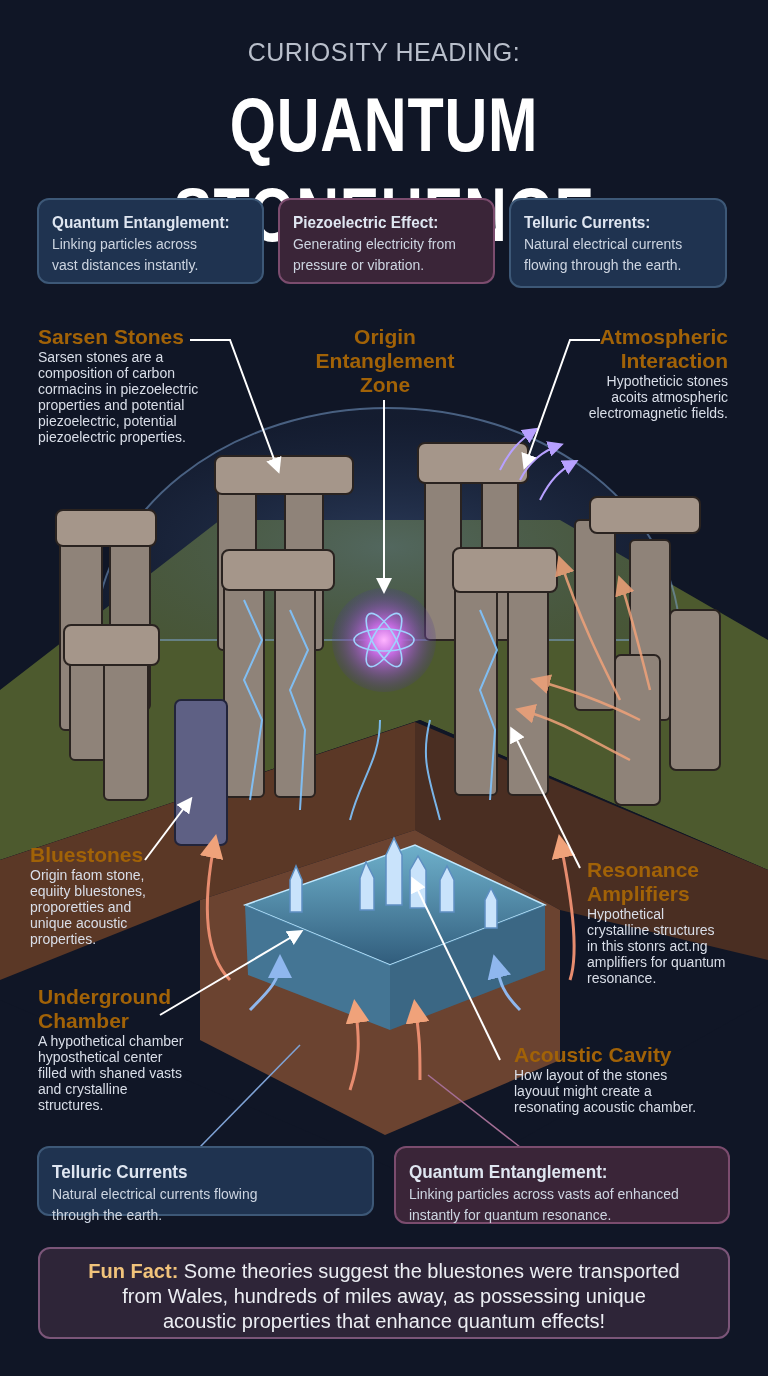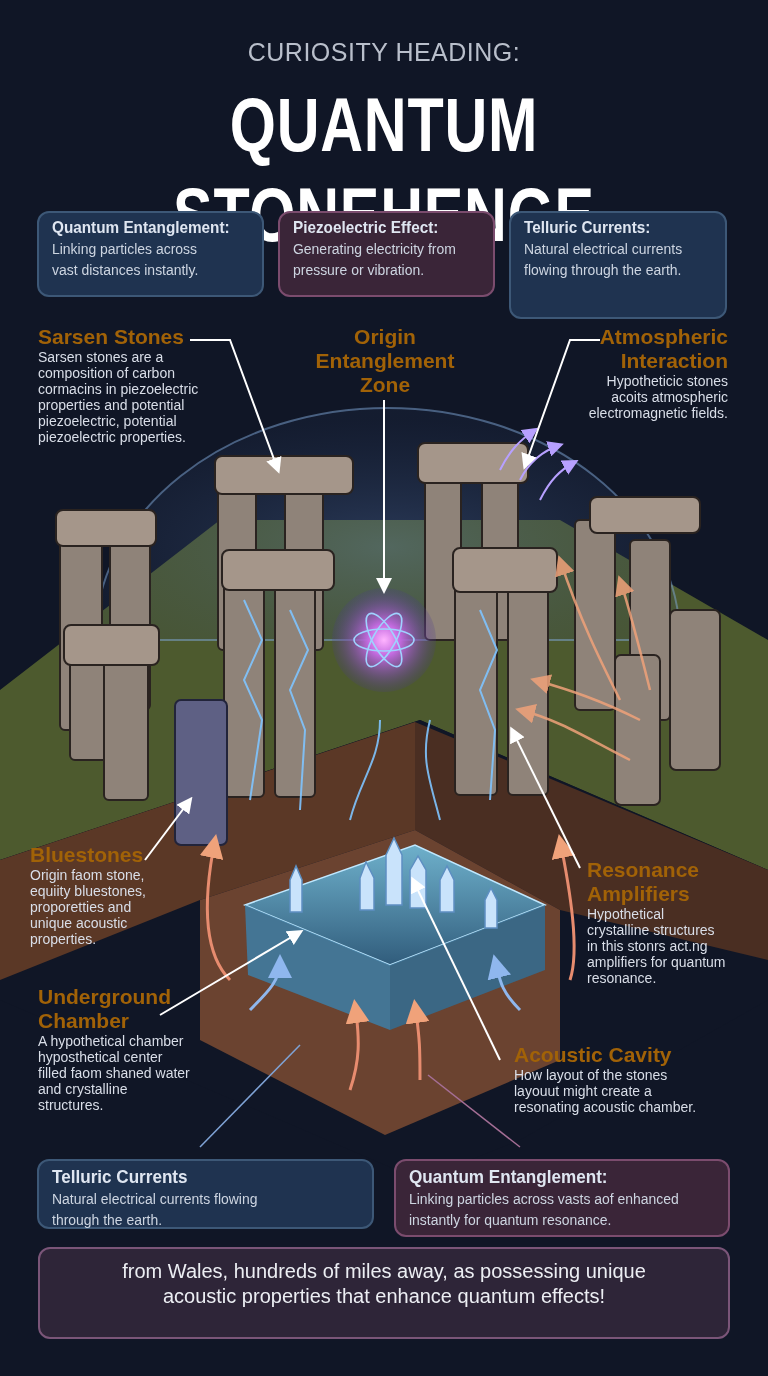--- a/index.html
+++ b/index.html
@@ -4,21 +4,21 @@
 <style>
   html, body { margin:0; padding:0; }
   body { width:768px; height:1376px; background:#101626; overflow:hidden; position:relative;
          font-family:"Liberation Sans", "DejaVu Sans", sans-serif; color:#eef1f6; }
   .abs { position:absolute; }
   .kicker { left:0; width:768px; top:38px; text-align:center; font-size:25px; color:#b9bfcb;
             letter-spacing:0.5px; font-family:"Liberation Sans", sans-serif; }
   .title { left:0; width:768px; top:80px; text-align:center; font-size:76px; font-weight:bold; color:#ffffff;
            font-family:"Liberation Sans", sans-serif; transform:scaleX(0.78); transform-origin:center;
            letter-spacing:1px; line-height:90px; }
-  .card { border-radius:12px; padding:5px 13px; box-sizing:border-box;margin-top:13px; }
+  .card { border-radius:12px; padding:13px 13px; box-sizing:border-box; }
   .card.blue { background:#1f3350; border:2px solid #3d5877; }
   .card.plum { background:#3a2538; border:2px solid #7b4c6e; }
   .card .h { font-weight:bold; font-size:17px; color:#dfe6f1; transform:scaleX(0.9); transform-origin:left; white-space:nowrap; }
   .card .b { font-size:15.5px; color:#cdd5e1; line-height:21px; transform:scaleX(0.9); transform-origin:left; white-space:nowrap; }
   .label-h { font-weight:bold; font-size:21px; color:#a16207; line-height:24px; }
   .label-b { font-size:14px; color:#d9dee8; line-height:16px; }
   .right { text-align:right; }
   .center { text-align:center; }
   .funfact { left:38px; top:1247px; width:692px; height:92px; background:#2e2538; border:2px solid #7a5578;
              border-radius:12px; box-sizing:border-box; text-align:center; padding:10px 12px; font-size:20px; line-height:25px; color:#eceef3; }
@@ -33,21 +33,21 @@
 <div class="abs card blue" style="left:37px;top:198px;width:227px;height:86px;">
   <div class="h">Quantum Entanglement:</div>
   <div class="b">Linking particles across</div>
   <div class="b">vast distances instantly.</div>
 </div>
 <div class="abs card plum" style="left:278px;top:198px;width:217px;height:86px;">
   <div class="h">Piezoelectric Effect:</div>
   <div class="b">Generating electricity from</div>
   <div class="b">pressure or vibration.</div>
 </div>
-<div class="abs card blue" style="left:509px;top:198px;width:218px;height:108px;">
+<div class="abs card blue" style="left:509px;top:198px;width:218px;height:90px;">
   <div class="h">Telluric Currents:</div>
   <div class="b">Natural electrical currents</div>
   <div class="b">flowing through the earth.</div>
 </div>
 
 <svg class="abs" style="left:0;top:0;" width="768" height="1376">
   <defs>
     <radialGradient id="dome" cx="50%" cy="60%" r="55%">
       <stop offset="0%" stop-color="#5c7fb8" stop-opacity="0.35"></stop>
       <stop offset="100%" stop-color="#2b3f66" stop-opacity="0.15"></stop>
@@ -210,21 +210,21 @@
   <div class="label-b">proporetties and</div>
   <div class="label-b">unique acoustic</div>
   <div class="label-b">properties.</div>
 </div>
 
 <div class="abs" style="left:38px;top:985px;width:180px;">
   <div class="label-h">Underground</div>
   <div class="label-h">Chamber</div>
   <div class="label-b">A hypothetical chamber</div>
   <div class="label-b">hyposthetical center</div>
-  <div class="label-b">filled faom shaned water</div>
+  <div class="label-b">filled with shaned vasts</div>
   <div class="label-b">and crystalline</div>
   <div class="label-b">structures.</div>
 </div>
 
 <div class="abs" style="left:587px;top:858px;width:170px;">
   <div class="label-h">Resonance</div>
   <div class="label-h">Amplifiers</div>
   <div class="label-b">Hypothetical</div>
   <div class="label-b">crystalline structures</div>
   <div class="label-b">in this stonrs act.ng</div>
@@ -244,15 +244,16 @@
   <div class="b">Natural electrical currents flowing</div>
   <div class="b">through the earth.</div>
 </div>
 <div class="abs card plum" style="left:394px;top:1146px;width:336px;height:78px;">
   <div class="h" style="font-size:19px;">Quantum Entanglement:</div>
   <div class="b">Linking particles across vasts aof enhanced</div>
   <div class="b">instantly for quantum resonance.</div>
 </div>
 
 <div class="abs funfact">
+  <div><span class="k">Fun Fact:</span><span> Some theories suggest the bluestones were transported</span></div>
   <div>from Wales, hundreds of miles away, as possessing unique</div>
   <div>acoustic properties that enhance quantum effects!</div>
 </div>
 
 </body></html>

